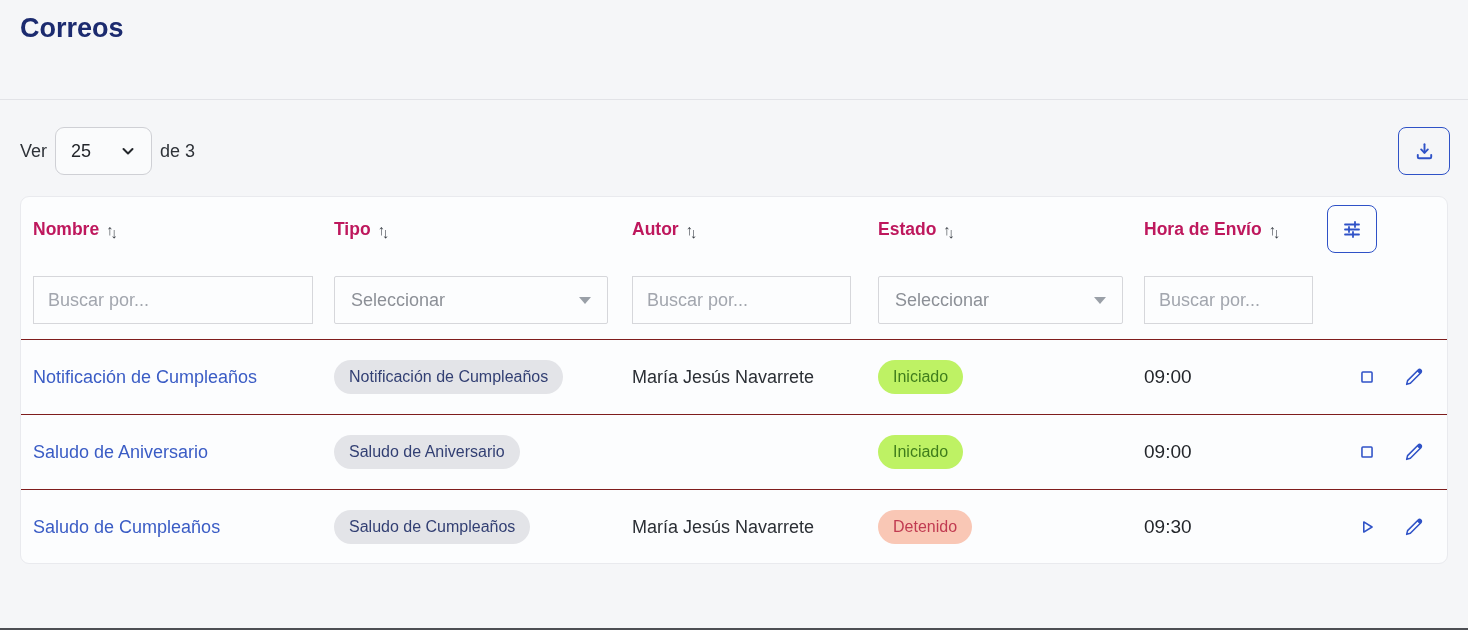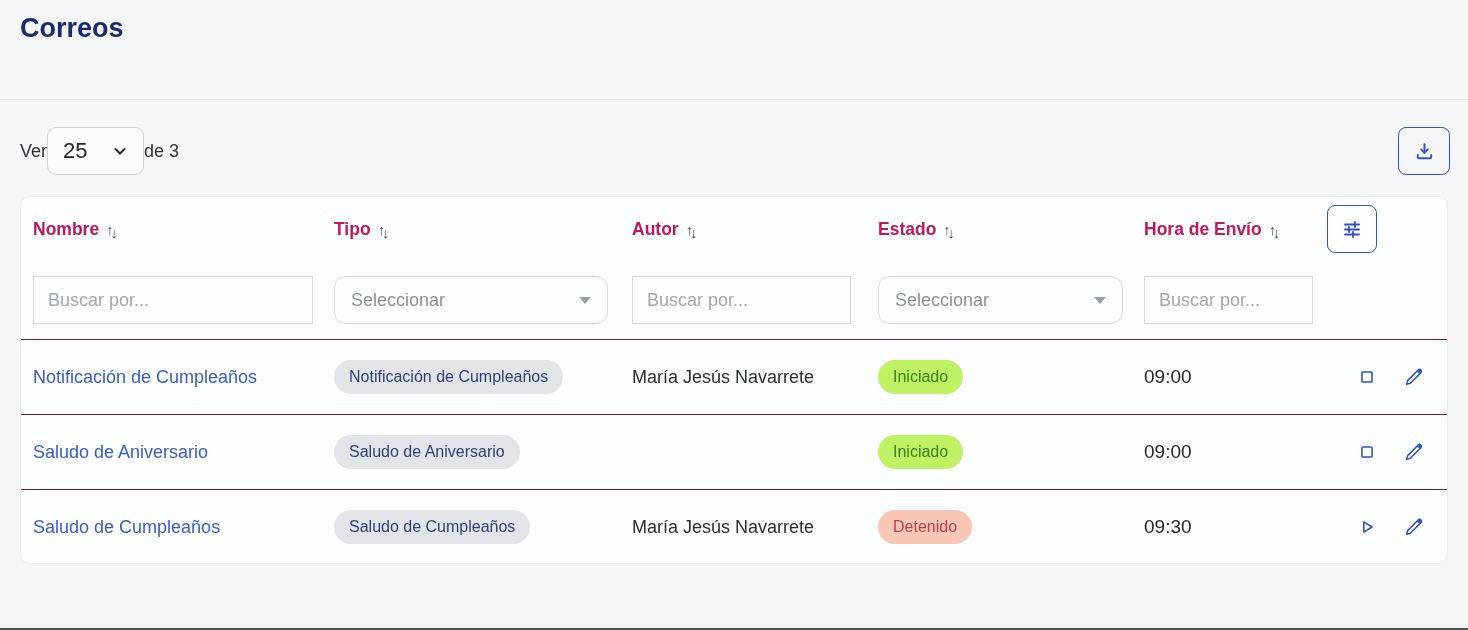--- a/index.html
+++ b/index.html
@@ -17,27 +17,27 @@
     padding:13px 20px 0;
   }
   .page-header h1 {
     margin:0; font-size:27px; font-weight:700; color:#1c2b6f;
   }
   .toolbar {
     margin-top:27px;
     padding:0 18px 0 20px;
     display:flex; align-items:center; justify-content:space-between;
   }
-  .perpage { display:flex; align-items:center; font-size:18px; color:#2e3238; }
+  .perpage { display:flex; align-items:center; gap:8px; font-size:18px; color:#2e3238; }
   .select-box {
     width:97px; height:48px;
     border:1px solid #cfd0d5; border-radius:9px;
     background:#fafbfc;
     display:flex; align-items:center; justify-content:space-between;
-    padding:0 15px; font-size:22px; color:#23262b; cursor:pointer;
+    padding:0 15px; font-size:18px; color:#23262b; cursor:pointer;
   }
   .icon-btn {
     width:52px; height:48px;
     border:1.5px solid #2f52c7; border-radius:8px;
     background:transparent; cursor:pointer;
     display:flex; align-items:center; justify-content:center;
     padding:0;
   }
   .card {
     margin:21px 20px 0;
@@ -57,21 +57,21 @@
   .sorticon { color:#3e434a; font-size:14.5px; margin-left:7px; font-weight:400; display:inline-block; }
   .sorticon .down { position:relative; top:3px; left:-3px; }
   .tfilter { height:78px; }
   .finput {
     height:48px; border:1px solid #d6d7db; border-radius:0;
     background:transparent; padding:0 14px;
     font-size:18px; color:#2e3238; font-family:inherit; outline:none;
   }
   .finput::placeholder { color:#a2a6ae; }
   .fselect {
-    height:48px; border:1px solid #d6d7db; border-radius:12px;
+    height:48px; border:1px solid #d6d7db; border-radius:2px;
     display:flex; align-items:center; justify-content:space-between;
     padding:0 16px; font-size:18px; color:#8c9097; cursor:pointer;
   }
   .caret {
     width:0; height:0;
     border-left:6px solid transparent; border-right:6px solid transparent;
     border-top:7px solid #9aa0a8;
   }
   .w-nombre { width:280px; } .w-tipo { width:274px; } .w-autor { width:219px; }
   .w-estado { width:245px; } .w-hora { width:169px; }

